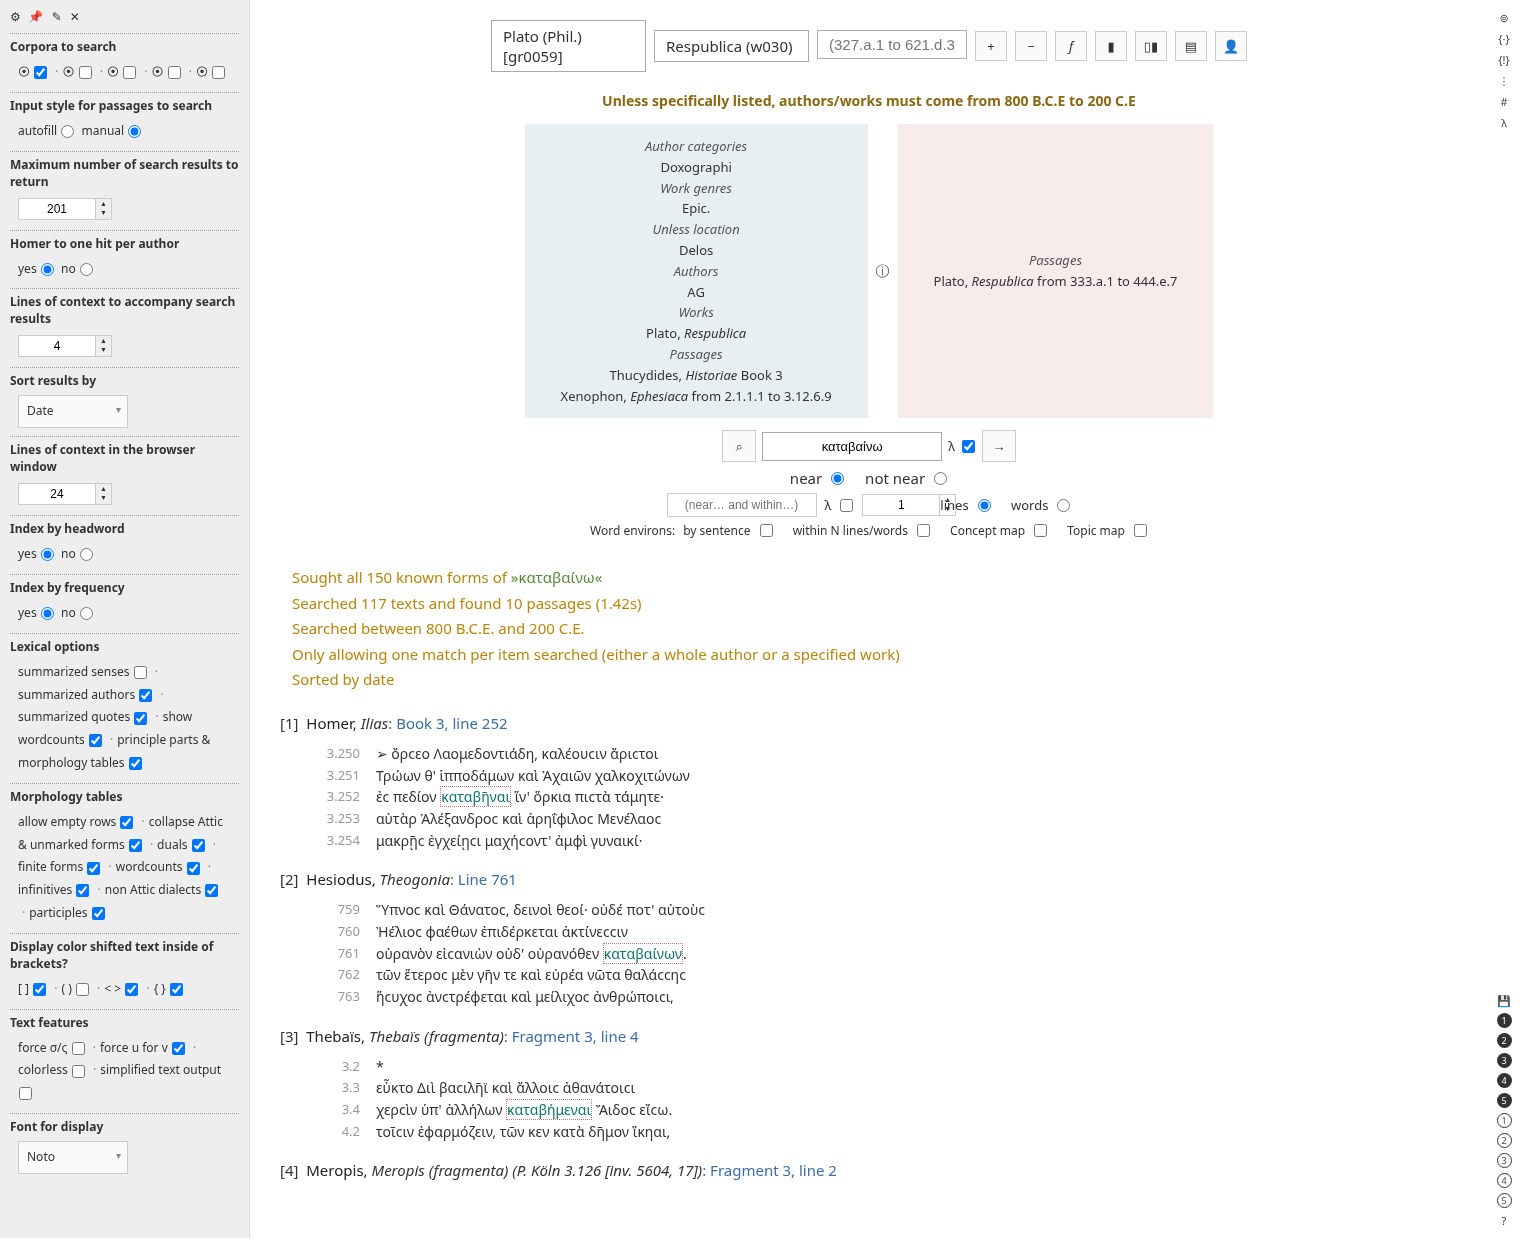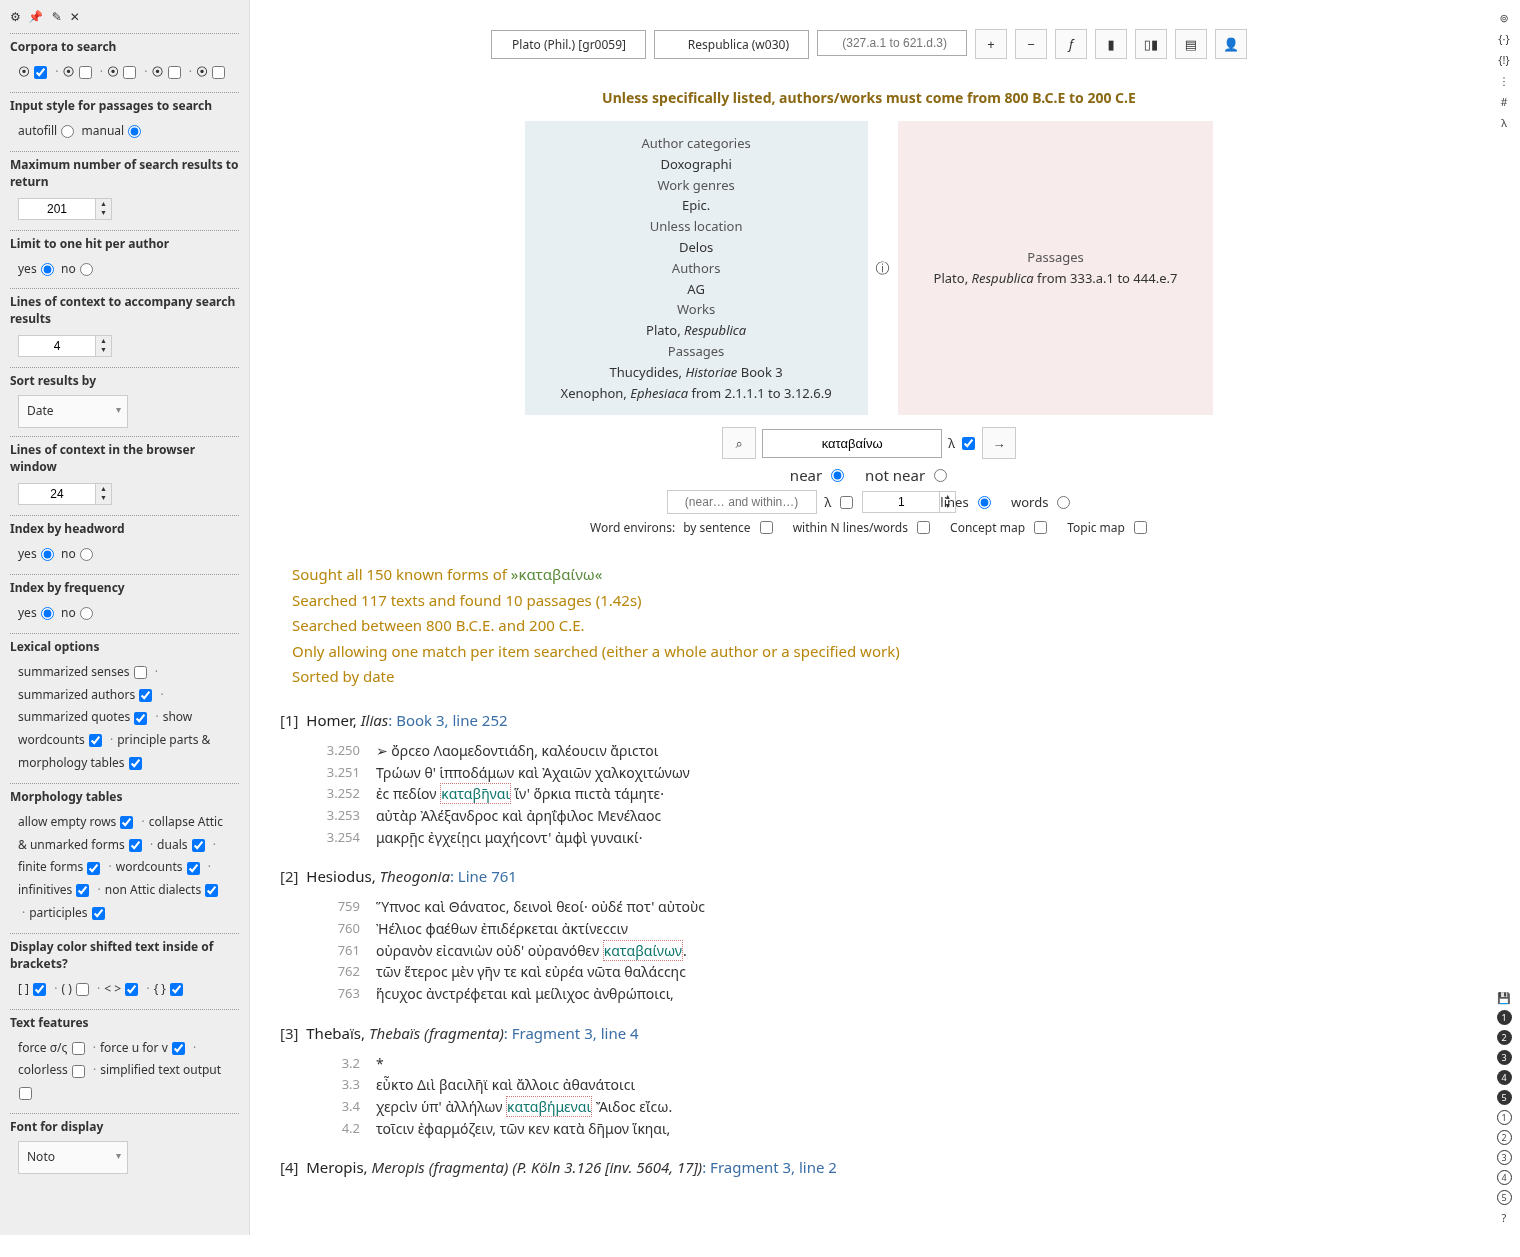--- a/index.html
+++ b/index.html
@@ -13,32 +13,32 @@
 input[type=checkbox],input[type=radio]{vertical-align:middle;margin:0 1px}
 .dotted-sep{display:inline-block;margin:0 4px;color:#888}
 .spinner{display:flex;align-items:stretch;width:100px;margin:2px 0}
 .spinner input{width:78px;text-align:center;border:1px solid #ccc;font-size:12px;padding:3px}
 .spinner-buttons{display:flex;flex-direction:column;border:1px solid #ccc;border-left:none}
 .spinner-buttons span{font-size:7px;padding:0 4px;line-height:9px;cursor:pointer}
 .select-box{border:1px solid #ccc;padding:4px 22px 4px 8px;font-size:12px;background:#fafafa;cursor:pointer;position:relative;display:inline-block;min-width:110px}
 .select-box::after{content:'▾';position:absolute;right:6px;color:#888;font-size:10px}
 .main{flex:1;padding:14px 30px 40px 30px;position:relative}
 .top-inputs{display:flex;gap:8px;justify-content:center;align-items:center;margin-bottom:14px}
-.top-input{border:1px solid #aaa;padding:5px 19px;font-size:12px;text-align:right;background:#fff}
+.top-input{border:1px solid #aaa;padding:5px 11px;font-size:15px;text-align:left;background:#fff}
 .top-input.author{width:155px}
 .top-input.work{width:155px}
 .top-input.passage{width:150px;color:#aaa}
 .sq-btn{width:32px;height:30px;border:1px solid #ccc;background:#fafafa;display:flex;align-items:center;justify-content:center;font-size:13px;cursor:pointer}
 .banner{text-align:center;font-weight:bold;font-size:14px;color:#8b6914;margin:10px 0 14px}
 .info-panels{display:flex;justify-content:center;gap:0;margin-bottom:10px}
 .panel{padding:12px 36px;font-size:13px;text-align:center;line-height:1.6}
 .panel.left{background:#e8eff2}
 .panel.right{background:#f7ebeb;display:flex;flex-direction:column;justify-content:center}
 .panel em{}
-.panel .cat{color:#555}
+.panel .cat{font-style:italic;color:#555}
 .info-icon{align-self:center;padding:0 8px;font-size:14px;color:#555}
 .search-row{display:flex;justify-content:center;align-items:center;gap:6px;margin:12px 0 6px}
 .search-icon-btn{width:34px;height:32px;border:1px solid #ccc;background:#fafafa;display:flex;align-items:center;justify-content:center;cursor:pointer}
 .search-input{width:180px;border:1px solid #aaa;padding:6px;text-align:center;font-size:13px}
 .near-row,.env-row,.dist-row{display:flex;justify-content:center;align-items:center;gap:8px;font-size:13px;margin:4px 0}
 .near-row{font-size:15px}
 .dist-row input.dist{width:150px;text-align:center;border:1px solid #ccc;padding:4px;color:#aaa;font-size:12px}
 .env-row{font-size:12px;color:#333}
 .results-header{margin:26px 12px 20px;line-height:1.7;font-size:15px}
 .results-header .rh1{color:#b8860b}
@@ -90,21 +90,21 @@
   <div class="section-body">
     <div class="spinner">
       <input value="201" style="">
       <div class="spinner-buttons">
           <span>▲</span>
           <span>▼</span>
         </div>
     </div>
   </div>
 
-  <div class="section-title">Limit to one hit per author</div>
+  <div class="section-title">Homer to one hit per author</div>
   <div class="section-body">
     <span>yes</span> <input type="radio" name="oh" checked="" style="">
     &nbsp;<span>no</span> <input type="radio" name="oh" style="">
   </div>
 
   <div class="section-title">Lines of context to accompany search results</div>
   <div class="section-body">
     <div class="spinner">
       <input value="4" style="">
       <div class="spinner-buttons">

